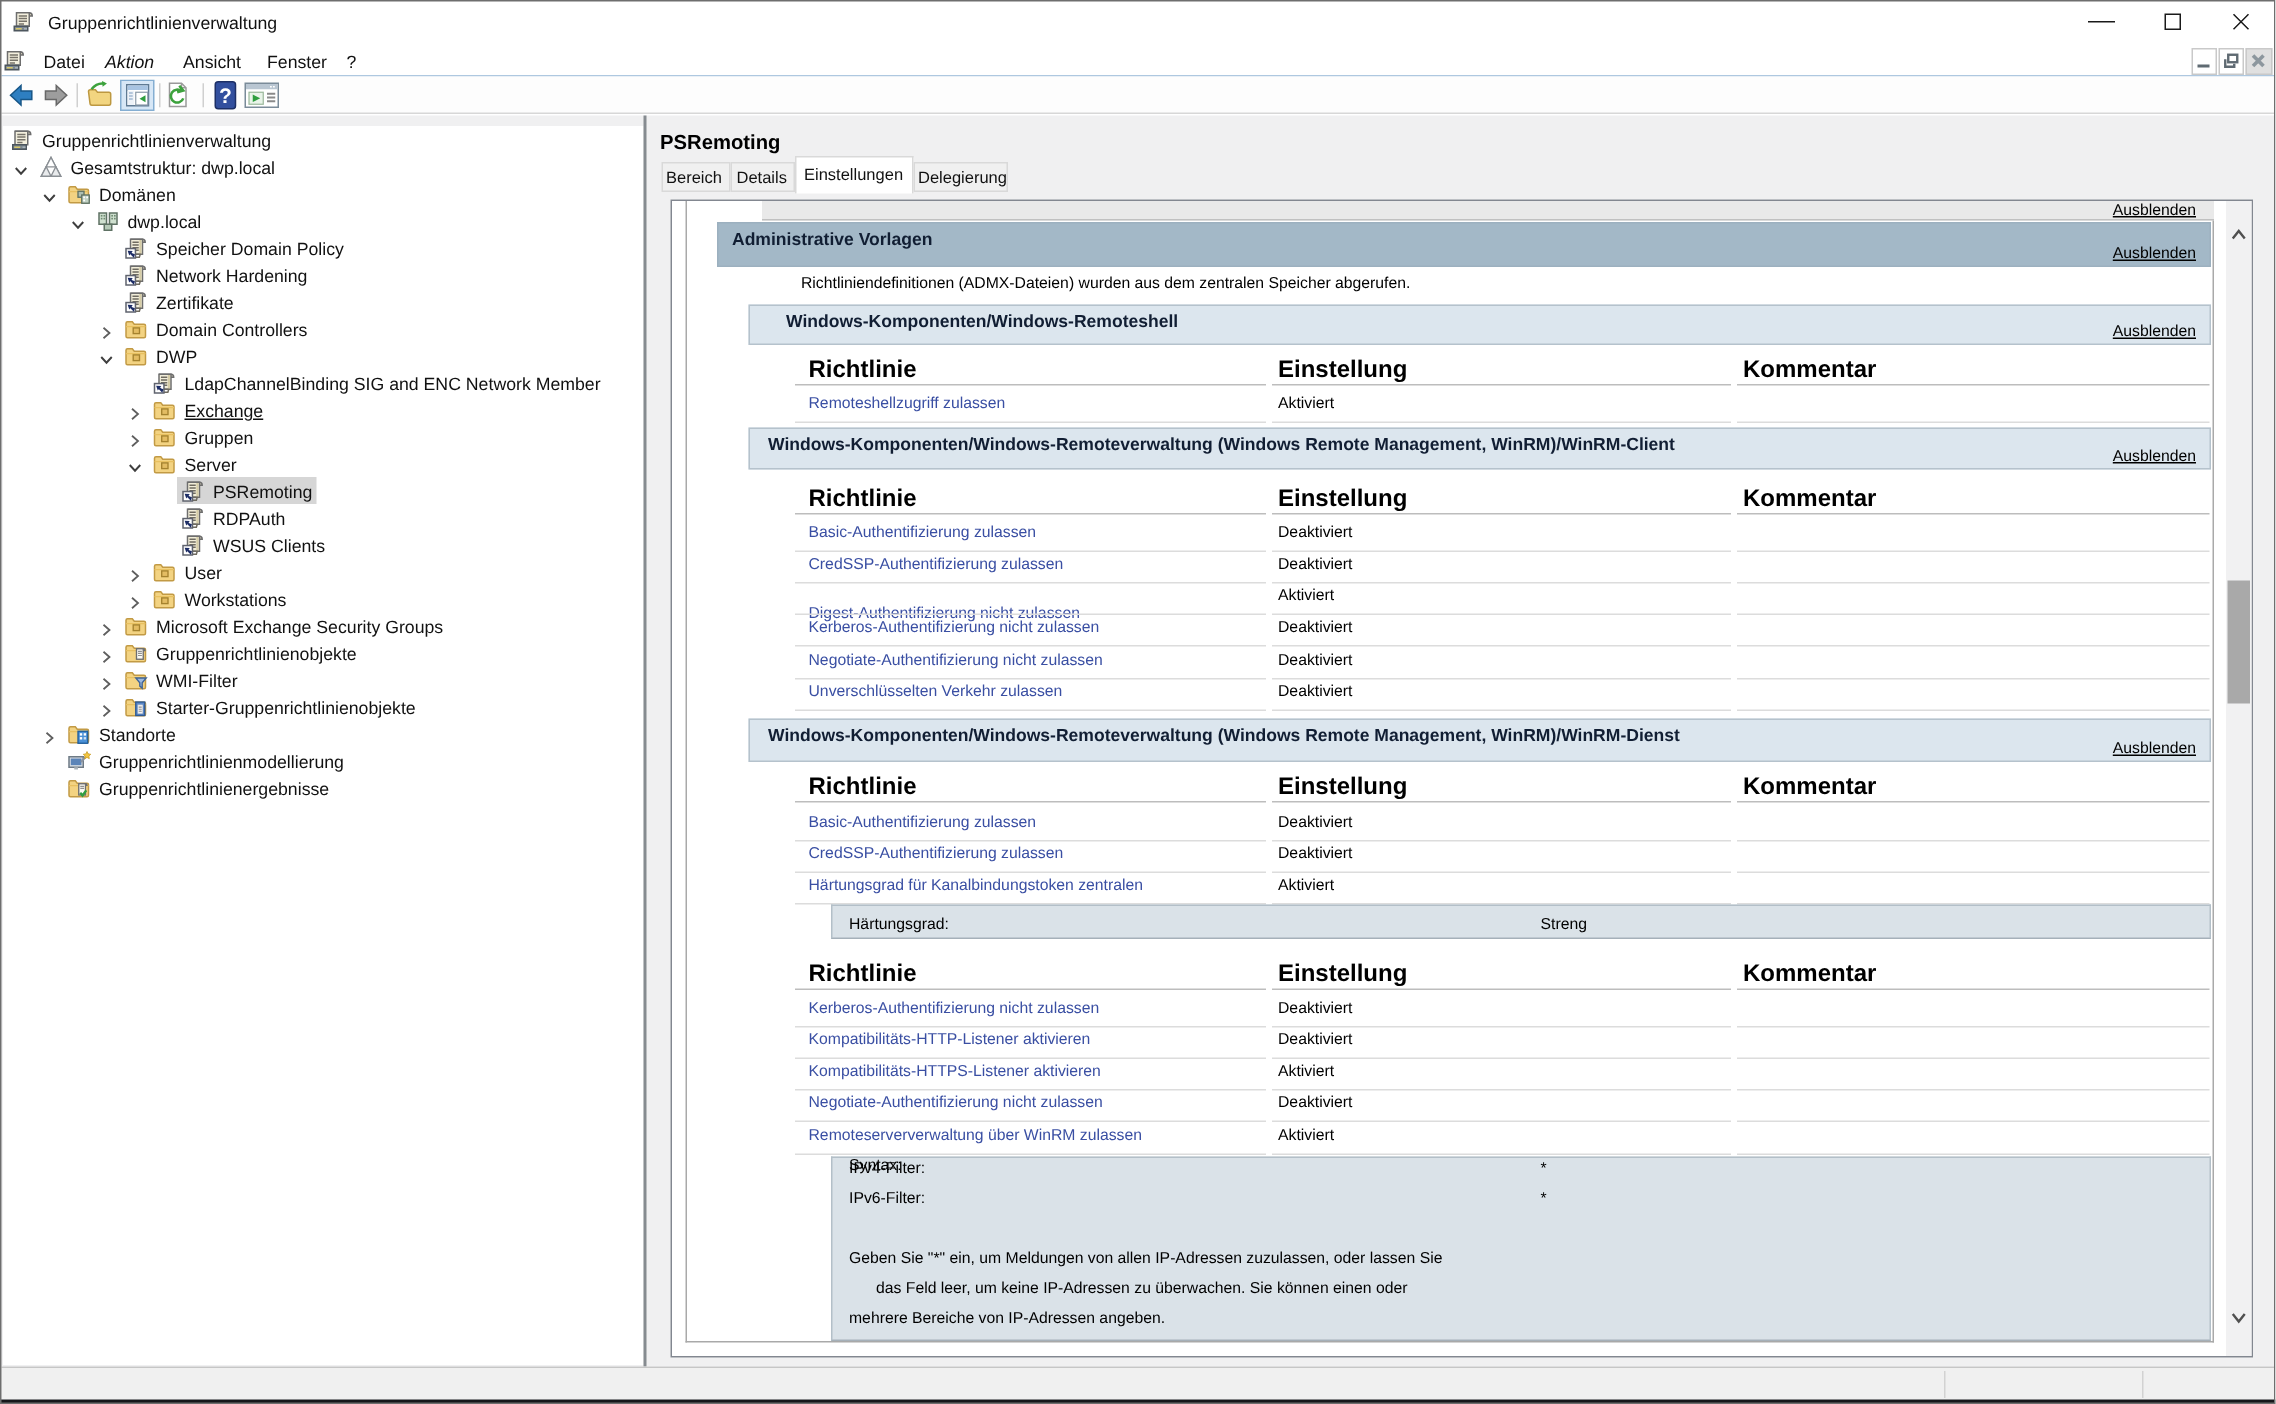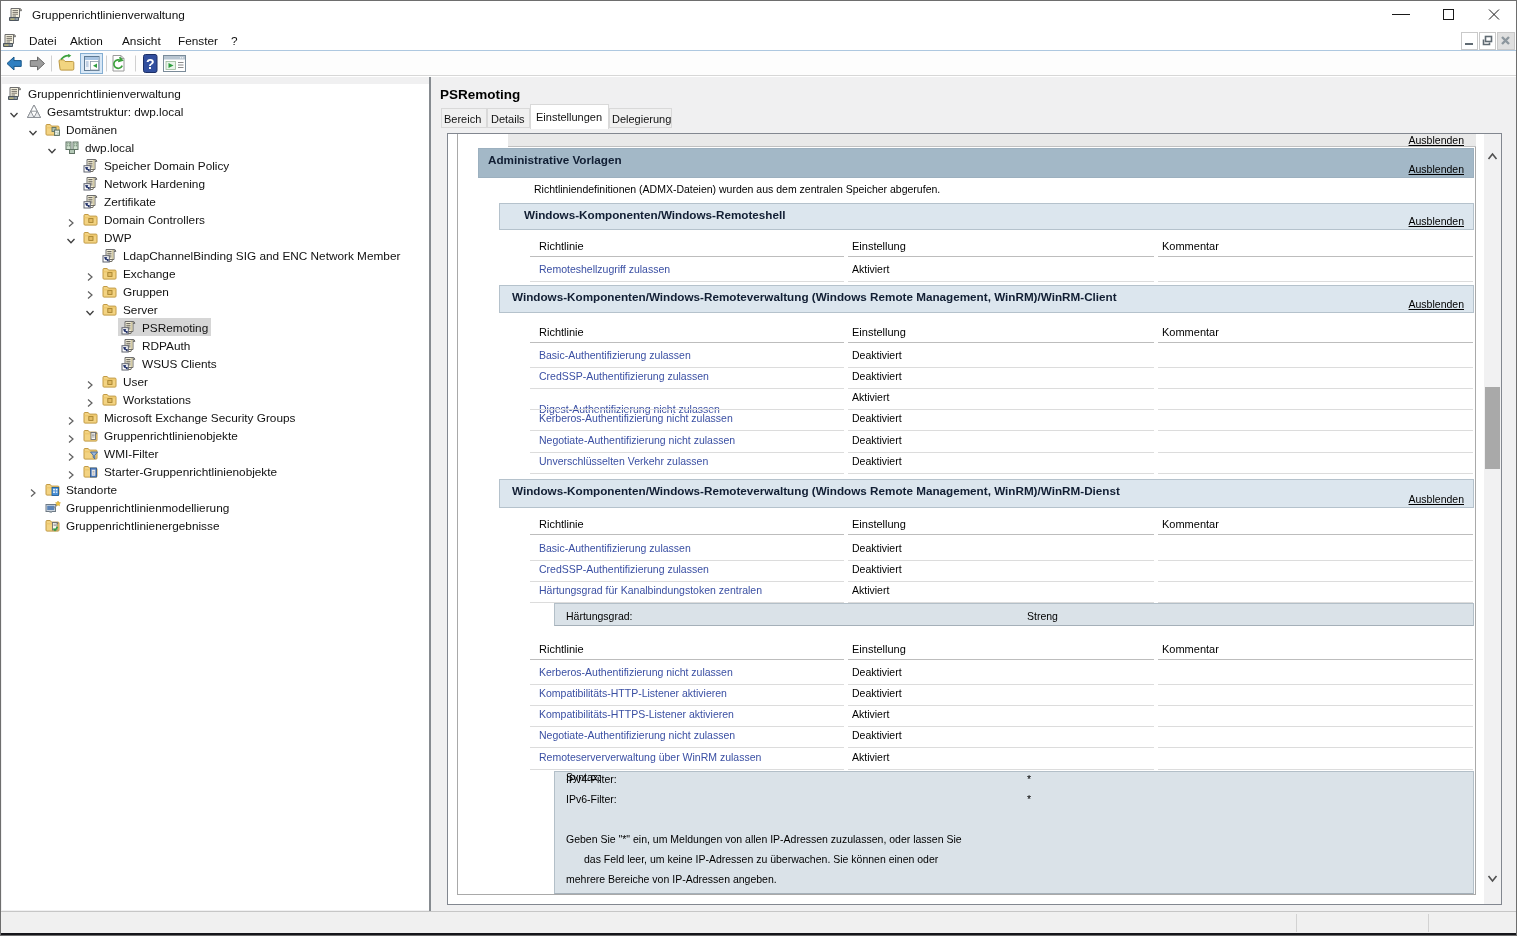--- a/index.html
+++ b/index.html
@@ -1,19 +1,19 @@
 <!DOCTYPE html>
 <html><head><meta charset="utf-8"><style>
 
 *{margin:0;padding:0;box-sizing:border-box;}
 html,body{width:1517px;height:936px;overflow:hidden;}
 body{font-family:"Liberation Sans",sans-serif;background:#fff;position:relative;}
 .t{position:absolute;white-space:nowrap;font-size:11.8px;line-height:14px;color:#111;}
 .r{position:absolute;white-space:nowrap;font-size:10.5px;line-height:12px;color:#000;}
-.th{position:absolute;white-space:nowrap;font-size:11px;line-height:13px;font-weight:normal;color:#000;}
+.th{position:absolute;white-space:nowrap;font-size:16px;line-height:13px;font-weight:bold;color:#000;}
 .st{position:absolute;white-space:nowrap;font-size:11.7px;line-height:13px;font-weight:bold;color:#111e33;}
 .b{font-weight:bold;}
 .link{color:#3a4fa3;}
 .aus{font-size:10.5px;line-height:13px;text-decoration:underline;color:#000;position:absolute;white-space:nowrap;}
 .hl{position:absolute;background:#dcdcdc;height:1px;}
 .ico{position:absolute;width:16px;height:15px;}
 .chev{position:absolute;width:10px;height:10px;}
 
 </style></head><body>
 <div style="position:absolute;left:0;top:0;width:1517px;height:936px;border:1px solid #6e6e6e;z-index:50;pointer-events:none;"></div>
@@ -35,21 +35,21 @@
 <div style="position:absolute;left:1px;top:29px;width:1515px;height:22px;background:#ffffff;"></div>
 <div style="position:absolute;left:2px;top:33px;width:16px;height:15px;"><svg width="16" height="15" viewBox="0 0 16 15">
 <path d="M3 1.5 h8.5 q2 0 2 2.2 l-2 0 z" fill="#d8d2bc" stroke="#6e6e6e" stroke-width="1"></path>
 <path d="M3 1.5 h8.5 v9 h-8.5 z" fill="#f4f0de" stroke="#6e6e6e" stroke-width="1"></path>
 <path d="M4.5 3.6 h5.5 M4.5 5.4 h5.5 M4.5 7.2 h5.5 M4.5 9 h3.5" stroke="#77736a" stroke-width="1" fill="none"></path>
 <path d="M1.5 10.5 h9 v3 h-9 z" fill="#7d8891" stroke="#4d565e" stroke-width="1"></path>
 <path d="M2.5 11.6 h4 v1 h-4 z" fill="#d8c86a" stroke="none"></path>
 <path d="M8 11.6 h2 v1 h-2 z" fill="#aab3ba" stroke="none"></path>
 </svg></div>
 <div class="t" style="left:29px;top:34px;">Datei</div>
-<div class="t" style="left:70px;top:34px;">Aktion</div>
+<div class="t" style="left:70px;top:34px;font-style:italic;">Aktion</div>
 <div class="t" style="left:122px;top:34px;">Ansicht</div>
 <div class="t" style="left:178px;top:34px;">Fenster</div>
 <div class="t" style="left:231px;top:34px;">?</div>
 <div style="position:absolute;left:1461px;top:32px;width:17px;height:18px;background:#fff;border:1px solid #c9c9c9;"></div>
 <svg style="position:absolute;left:1461px;top:32px;" width="54" height="18" viewBox="0 0 54 18">
 <path d="M4 12 h8" stroke="#5f6a72" stroke-width="2"></path>
 </svg>
 <div style="position:absolute;left:1479px;top:32px;width:17px;height:18px;background:#fff;border:1px solid #c9c9c9;"></div>
 <svg style="position:absolute;left:1479px;top:32px;" width="17" height="18" viewBox="0 0 17 18">
 <rect x="6.5" y="4.5" width="6" height="5" fill="none" stroke="#5f6a72" stroke-width="1.6"></rect>
@@ -200,21 +200,21 @@
 </svg></div>
 <div class="t" style="left:123px;top:249px;">LdapChannelBinding SIG and ENC Network Member</div>
 <div class="chev" style="left:85px;top:268px;"><svg width="10" height="10" viewBox="0 0 10 10">
       <path d="M3 1.5 L7 5 L3 8.5" fill="none" stroke="#5f5f5f" stroke-width="1.2"></path>
     </svg></div>
 <div class="ico" style="left:102px;top:266px;"><svg width="16" height="15" viewBox="0 0 16 15">
 <path d="M1 3.5 q0-1 1-1 h3.2 l1.3 1.6 h6.5 q1 0 1 1 v7 q0 1 -1 1 h-11 q-1 0 -1-1 z" fill="#f3d382" stroke="#c29a44" stroke-width="1"></path>
 <path d="M1 5.8 h13" stroke="#e8c060" stroke-width="0.8"></path>
 <rect x="5.8" y="6.6" width="4.2" height="3.8" fill="#e3bc63" stroke="#a5822e" stroke-width="0.9"></rect>
 </svg></div>
-<div class="t" style="left:123px;top:267px;">Exchange</div>
+<div class="t" style="left:123px;top:267px;text-decoration:underline;">Exchange</div>
 <div class="chev" style="left:85px;top:286px;"><svg width="10" height="10" viewBox="0 0 10 10">
       <path d="M3 1.5 L7 5 L3 8.5" fill="none" stroke="#5f5f5f" stroke-width="1.2"></path>
     </svg></div>
 <div class="ico" style="left:102px;top:284px;"><svg width="16" height="15" viewBox="0 0 16 15">
 <path d="M1 3.5 q0-1 1-1 h3.2 l1.3 1.6 h6.5 q1 0 1 1 v7 q0 1 -1 1 h-11 q-1 0 -1-1 z" fill="#f3d382" stroke="#c29a44" stroke-width="1"></path>
 <path d="M1 5.8 h13" stroke="#e8c060" stroke-width="0.8"></path>
 <rect x="5.8" y="6.6" width="4.2" height="3.8" fill="#e3bc63" stroke="#a5822e" stroke-width="0.9"></rect>
 </svg></div>
 <div class="t" style="left:123px;top:285px;">Gruppen</div>
 <div class="chev" style="left:85px;top:304px;"><svg width="10" height="10" viewBox="0 0 10 10">

